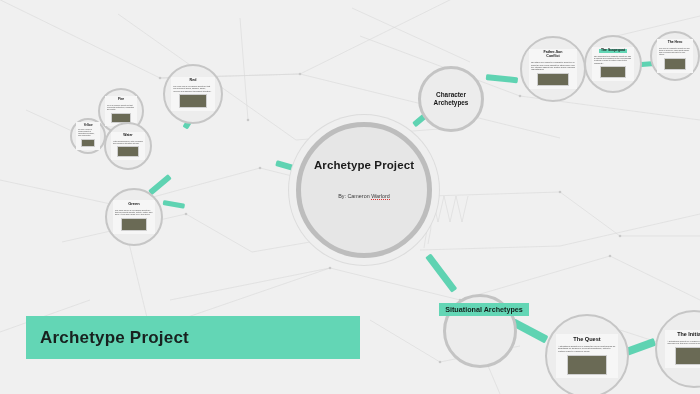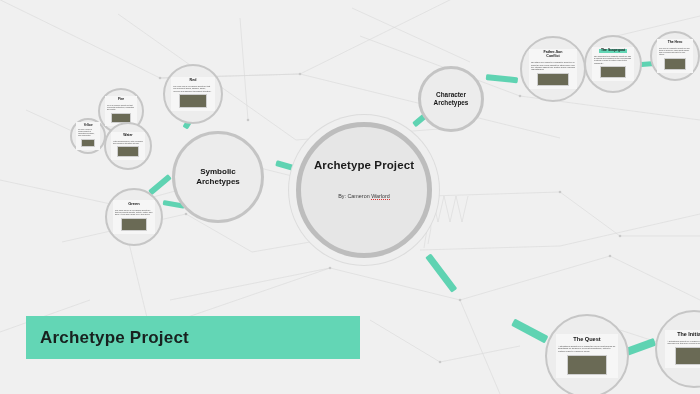--- a/index.html
+++ b/index.html
@@ -203,31 +203,31 @@
   <div class="conn" style="left:513px; top:318px; width:38px; height:8px; transform:rotate(28deg);"></div>
   <div class="conn" style="left:621px; top:350px; width:36px; height:8px; transform:rotate(-20deg);"></div>
 
   <div id="hub">
     <div class="hub-title">Archetype Project</div>
     <div class="hub-author">
       <span>By: Cameron </span><span class="misspell">Warlord</span>
     </div>
   </div>
 
-  <div id="cat-symbolic" class="cat">
-    <div class="cat-label">Symbolic Archetypes</div>
-  </div>
 
   <div id="cat-character" class="cat">
     <div class="cat-label">
       <span>Character</span><br>
       <span>Archetypes</span>
     </div>
   </div>
 
+  <div id="cat-situational" class="cat">
+    <div class="cat-label">Situational Archetypes</div>
+  </div>
 
   <div class="node" style="left:163px; top:64px; width:60px; height:60px;">
     <div class="card">
       <div class="c-title" style="font-size:3.6px;">Red</div>
       <div class="c-body" style="font-size:2px;">The color red is a symbolic archetype that can represent blood, passion, anger, violence and sacrifice throughout literature.</div>
       <div class="c-img" style="height:14px;"></div>
     </div>
   </div>
 
   <div class="node" style="left:98px; top:88px; width:46px; height:46px;">

